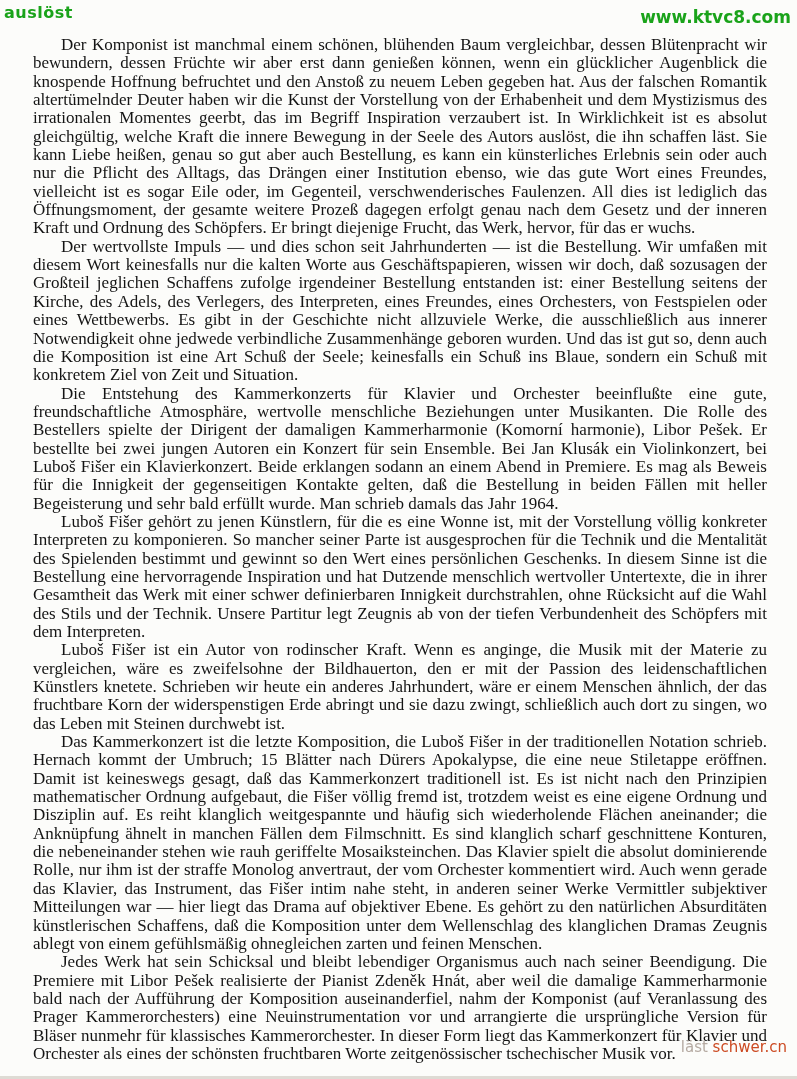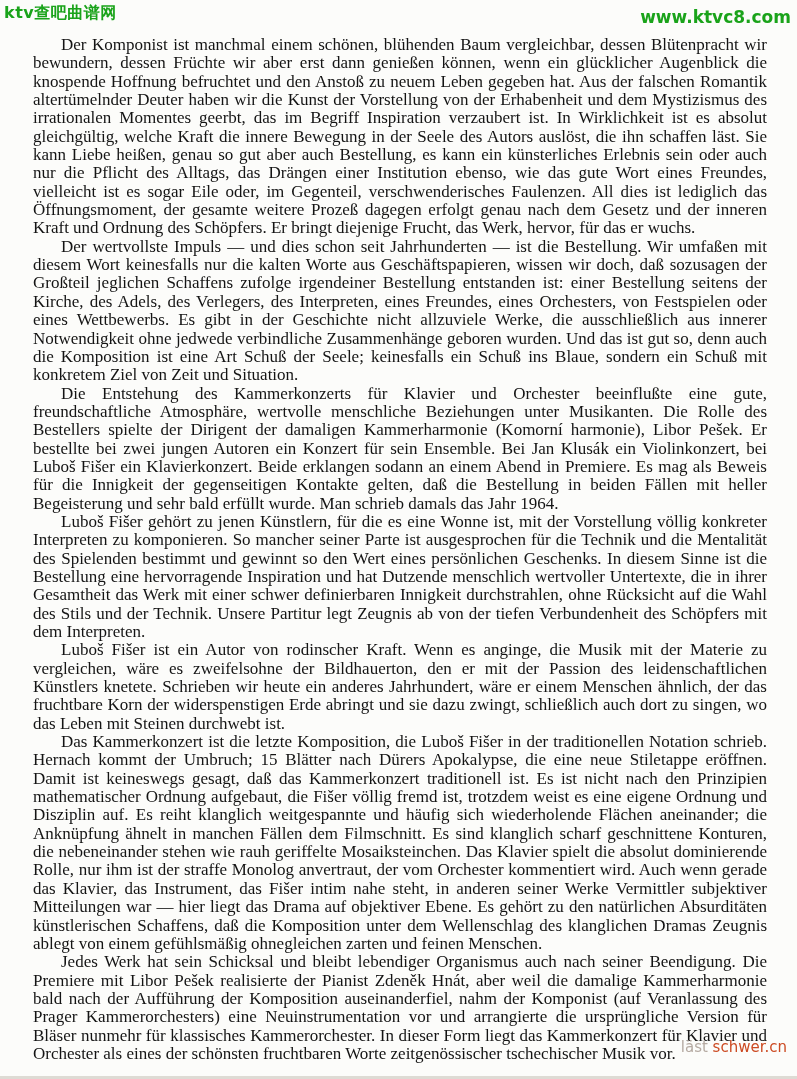--- a/index.html
+++ b/index.html
@@ -65,21 +65,21 @@
     width: 100%;
     height: 3px;
     background: #dedbd4;
   }
 </style>
 </head>
 <body>
 
 <div class="page">
 
-  <div class="wm-top-left" style="color: rgb(26, 163, 26);">ktv查吧曲谱网</div>
+  <div class="wm-top-left" style="color: rgb(26, 163, 26);">auslöst</div>
 
   <div class="wm-top-right" style="color: rgb(26, 163, 26); text-align: center;">www.ktvc8.com</div>
 
   <div class="text-block">
     <p>Der Komponist ist manchmal einem schönen, blühenden Baum vergleichbar, dessen Blütenpracht wir bewundern, dessen Früchte wir aber erst dann genießen können, wenn ein glücklicher Augenblick die knospende Hoffnung befruchtet und den Anstoß zu neuem Leben gegeben hat. Aus der falschen Romantik altertümelnder Deuter haben wir die Kunst der Vorstellung von der Erhabenheit und dem Mystizismus des irrationalen Momentes geerbt, das im Begriff Inspiration verzaubert ist. In Wirklichkeit ist es absolut gleichgültig, welche Kraft die innere Bewegung in der Seele des Autors auslöst, die ihn schaffen läst. Sie kann Liebe heißen, genau so gut aber auch Bestellung, es kann ein künsterliches Erlebnis sein oder auch nur die Pflicht des Alltags, das Drängen einer Institution ebenso, wie das gute Wort eines Freundes, vielleicht ist es sogar Eile oder, im Gegenteil, verschwenderisches Faulenzen. All dies ist lediglich das Öffnungsmoment, der gesamte weitere Prozeß dagegen erfolgt genau nach dem Gesetz und der inneren Kraft und Ordnung des Schöpfers. Er bringt diejenige Frucht, das Werk, hervor, für das er wuchs.</p>
     <p>Der wertvollste Impuls — und dies schon seit Jahrhunderten — ist die Bestellung. Wir umfaßen mit diesem Wort keinesfalls nur die kalten Worte aus Geschäftspapieren, wissen wir doch, daß sozusagen der Großteil jeglichen Schaffens zufolge irgendeiner Bestellung entstanden ist: einer Bestellung seitens der Kirche, des Adels, des Verlegers, des Interpreten, eines Freundes, eines Orchesters, von Festspielen oder eines Wettbewerbs. Es gibt in der Geschichte nicht allzuviele Werke, die ausschließlich aus innerer Notwendigkeit ohne jedwede verbindliche Zusammenhänge geboren wurden. Und das ist gut so, denn auch die Komposition ist eine Art Schuß der Seele; keinesfalls ein Schuß ins Blaue, sondern ein Schuß mit konkretem Ziel von Zeit und Situation.</p>
     <p>Die Entstehung des Kammerkonzerts für Klavier und Orchester beeinflußte eine gute, freundschaftliche Atmosphäre, wertvolle menschliche Beziehungen unter Musikanten. Die Rolle des Bestellers spielte der Dirigent der damaligen Kammerharmonie (Komorní harmonie), Libor Pešek. Er bestellte bei zwei jungen Autoren ein Konzert für sein Ensemble. Bei Jan Klusák ein Violinkonzert, bei Luboš Fišer ein Klavierkonzert. Beide erklangen sodann an einem Abend in Premiere. Es mag als Beweis für die Innigkeit der gegenseitigen Kontakte gelten, daß die Bestellung in beiden Fällen mit heller Begeisterung und sehr bald erfüllt wurde. Man schrieb damals das Jahr 1964.</p>
     <p>Luboš Fišer gehört zu jenen Künstlern, für die es eine Wonne ist, mit der Vorstellung völlig konkreter Interpreten zu komponieren. So mancher seiner Parte ist ausgesprochen für die Technik und die Mentalität des Spielenden bestimmt und gewinnt so den Wert eines persönlichen Geschenks. In diesem Sinne ist die Bestellung eine hervorragende Inspiration und hat Dutzende menschlich wertvoller Untertexte, die in ihrer Gesamtheit das Werk mit einer schwer definierbaren Innigkeit durchstrahlen, ohne Rücksicht auf die Wahl des Stils und der Technik. Unsere Partitur legt Zeugnis ab von der tiefen Verbundenheit des Schöpfers mit dem Interpreten.</p>
     <p>Luboš Fišer ist ein Autor von rodinscher Kraft. Wenn es anginge, die Musik mit der Materie zu vergleichen, wäre es zweifelsohne der Bildhauerton, den er mit der Passion des leidenschaftlichen Künstlers knetete. Schrieben wir heute ein anderes Jahrhundert, wäre er einem Menschen ähnlich, der das fruchtbare Korn der widerspenstigen Erde abringt und sie dazu zwingt, schließlich auch dort zu singen, wo das Leben mit Steinen durchwebt ist.</p>
     <p>Das Kammerkonzert ist die letzte Komposition, die Luboš Fišer in der traditionellen Notation schrieb. Hernach kommt der Umbruch; 15 Blätter nach Dürers Apokalypse, die eine neue Stiletappe eröffnen. Damit ist keineswegs gesagt, daß das Kammerkonzert traditionell ist. Es ist nicht nach den Prinzipien mathematischer Ordnung aufgebaut, die Fišer völlig fremd ist, trotzdem weist es eine eigene Ordnung und Disziplin auf. Es reiht klanglich weitgespannte und häufig sich wiederholende Flächen aneinander; die Anknüpfung ähnelt in manchen Fällen dem Filmschnitt. Es sind klanglich scharf geschnittene Konturen, die nebeneinander stehen wie rauh geriffelte Mosaiksteinchen. Das Klavier spielt die absolut dominierende Rolle, nur ihm ist der straffe Monolog anvertraut, der vom Orchester kommentiert wird. Auch wenn gerade das Klavier, das Instrument, das Fišer intim nahe steht, in anderen seiner Werke Vermittler subjektiver Mitteilungen war — hier liegt das Drama auf objektiver Ebene. Es gehört zu den natürlichen Absurditäten künstlerischen Schaffens, daß die Komposition unter dem Wellenschlag des klanglichen Dramas Zeugnis ablegt von einem gefühlsmäßig ohnegleichen zarten und feinen Menschen.</p>

